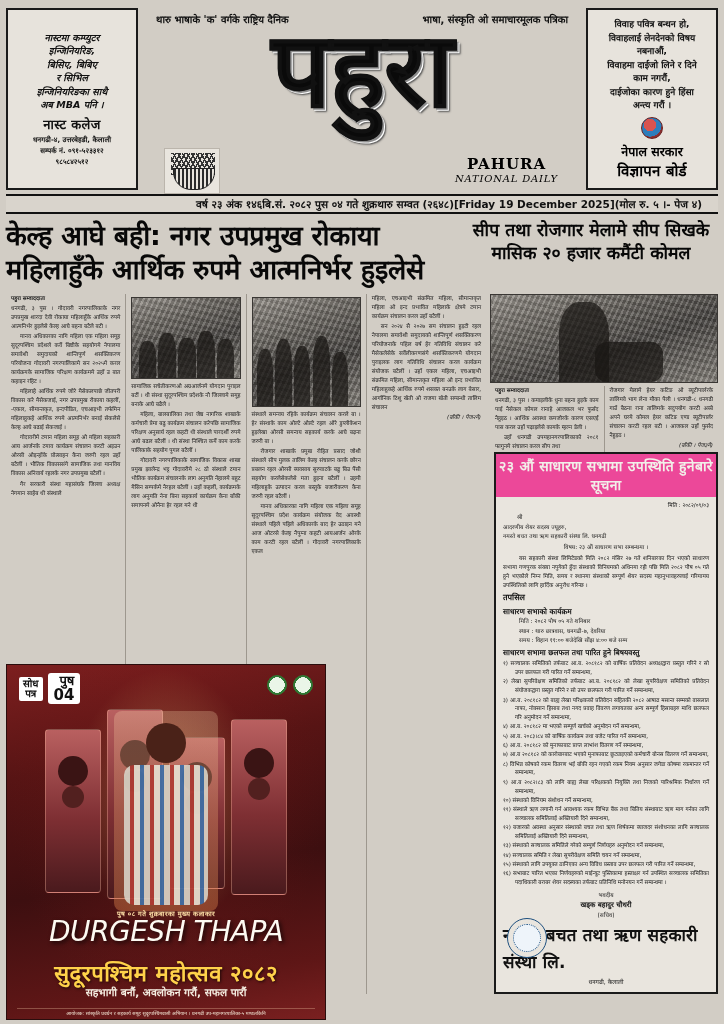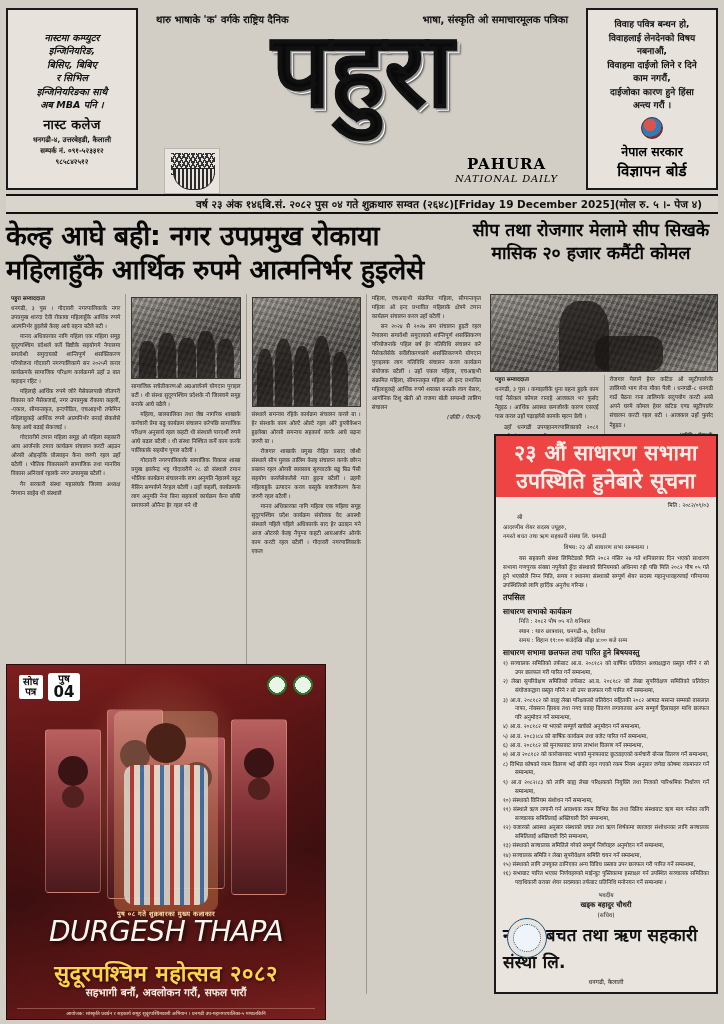--- a/index.html
+++ b/index.html
@@ -204,24 +204,24 @@
   
   .notice {
     flex: 1;
     border: 2px solid #1a1a1a;
     background: #e9e5de;
     margin-left: 4px;
     display: flex;
     flex-direction: column;
   }
   .notice-title {
-    background: #ef4444;
+    background: #ec4899;
     color: #f2efe9;
     text-align: center;
-    font-size: 21px;
+    font-size: 14px;
     font-weight: bold;
     padding: 2px 0 3px;
     letter-spacing: .3px;
   }
   .notice-body { padding: 4px 7px 5px; font-size: 5.5px; line-height: 1.6; color: #161616; }
   .notice-date { text-align: right; font-size: 5.5px; margin-bottom: 4px; }
   .n-to { margin-left: 14px; font-size: 5.8px; }
   .n-addr { font-size: 5.8px; line-height: 1.7; }
   .n-subject { text-align: center; font-size: 5.8px; margin: 1px 0 1px; }
   .n-para { text-indent: 16px; text-align: justify; font-size: 5.6px; line-height: 1.62; }
@@ -269,21 +269,21 @@
   }
   .ba-sodh {
     background: #fff; color: #111; font-weight: bold;
     font-size: 10px; line-height: 1.02; text-align: center;
     padding: 2px 4px; border-radius: 2px;
   }
   .ba-page {
     background: #fff; color: #111; font-weight: bold; text-align: center;
     padding: 1px 6px; border-radius: 3px; line-height: 1.05;
   }
-  .ba-page .l1 { font-size: 10px; }
+  .ba-page .l1 { font-size: 13px; text-align: right; }
   .ba-page .l2 { font-size: 15px; font-weight: bold; }
   .ba-logos { position: absolute; right: 12px; top: 10px; display: flex; gap: 6px; align-items: center;}
   .ba-logo { width: 20px; height: 20px; border-radius: 50%; background: radial-gradient(circle,#eaf5e8 0 60%, #2f7a35 61%); border: 1px solid #2f7a35; }
   .ba-strip { position: absolute; top: 42px; left: 0; right: 0; height: 198px; display: flex; justify-content: center; gap: 6px; }
   .ba-card {
     width: 56px; border-radius: 4px; overflow: hidden;
     background: linear-gradient(180deg,#b96060 0%,#7e2f33 55%,#4a1a1d 100%);
     border: 1px solid rgba(255,190,160,.35);
     position: relative;
   }

